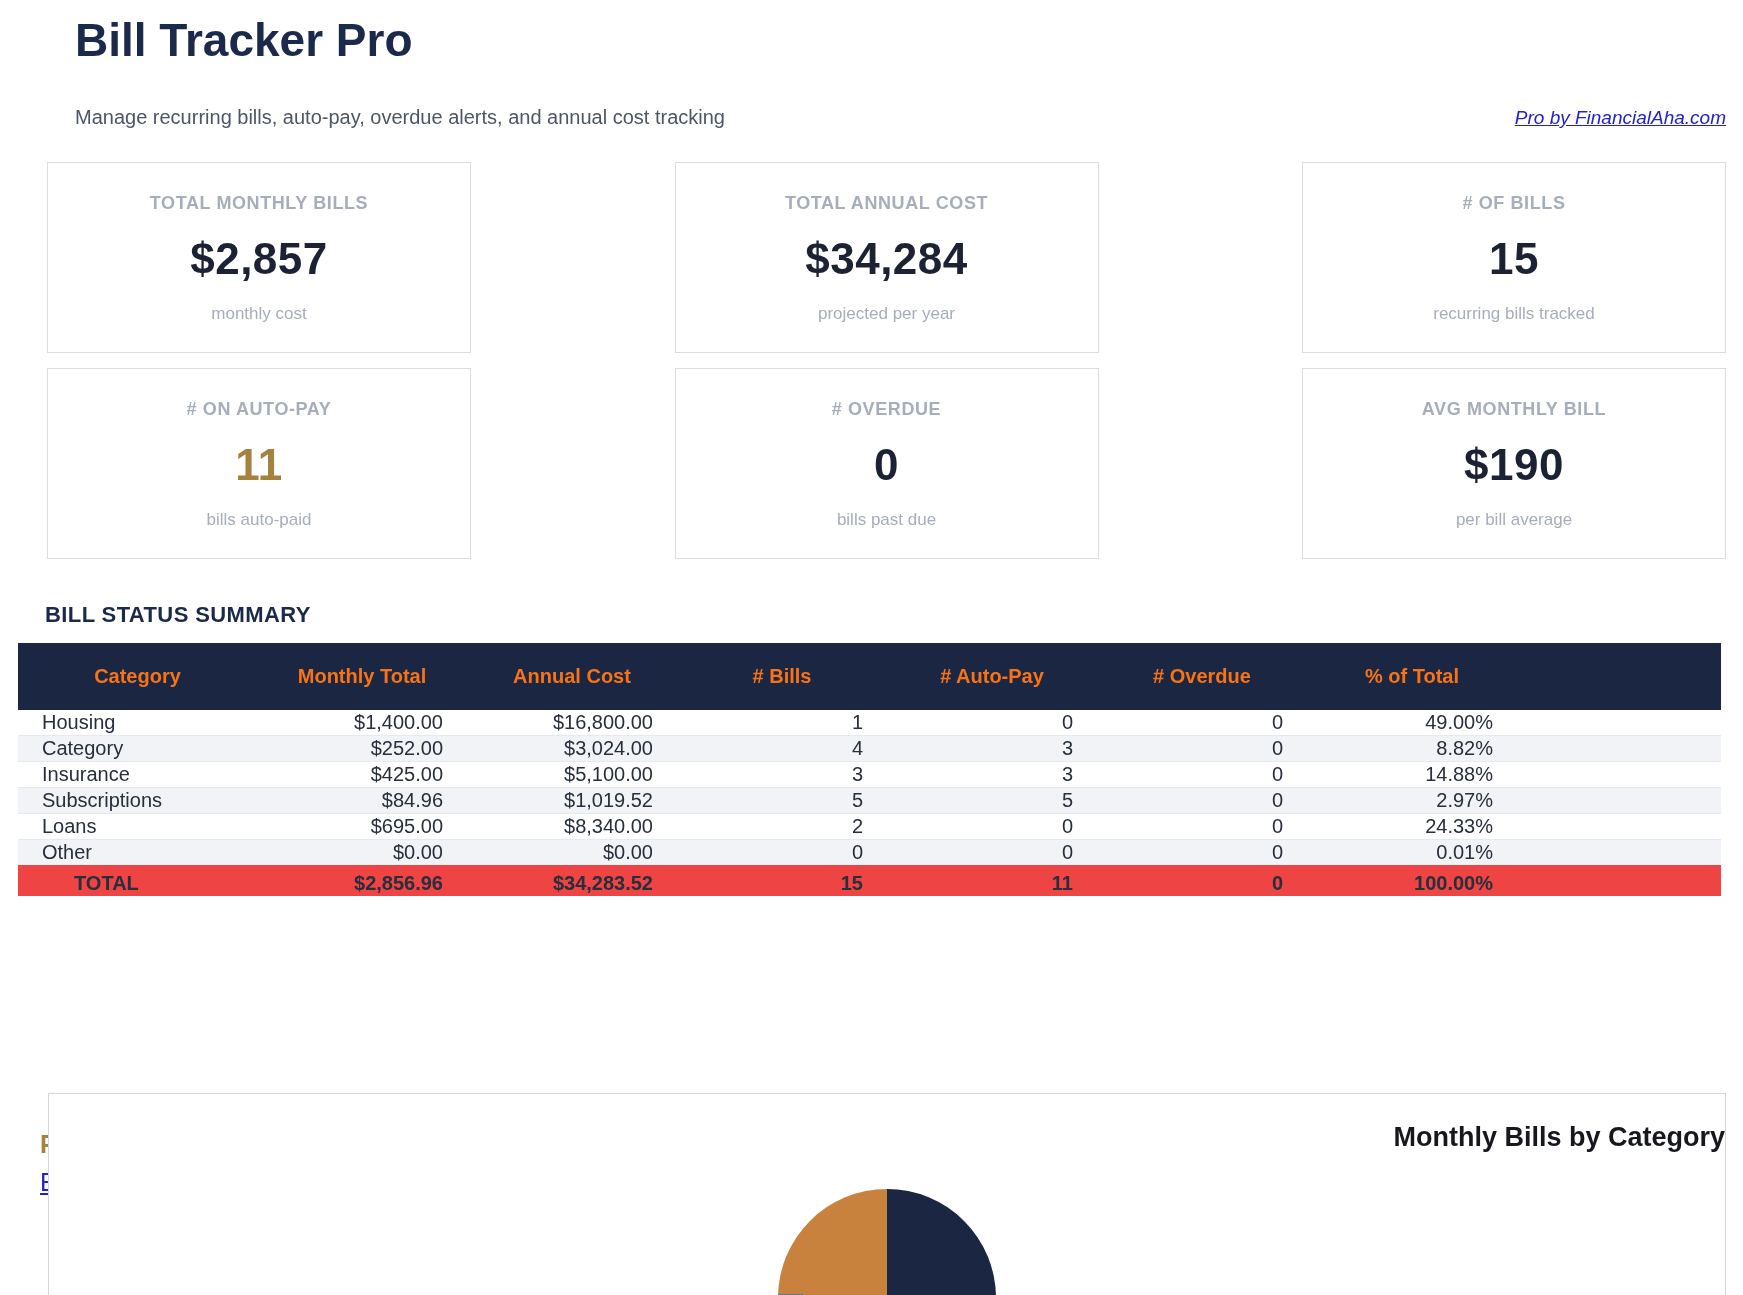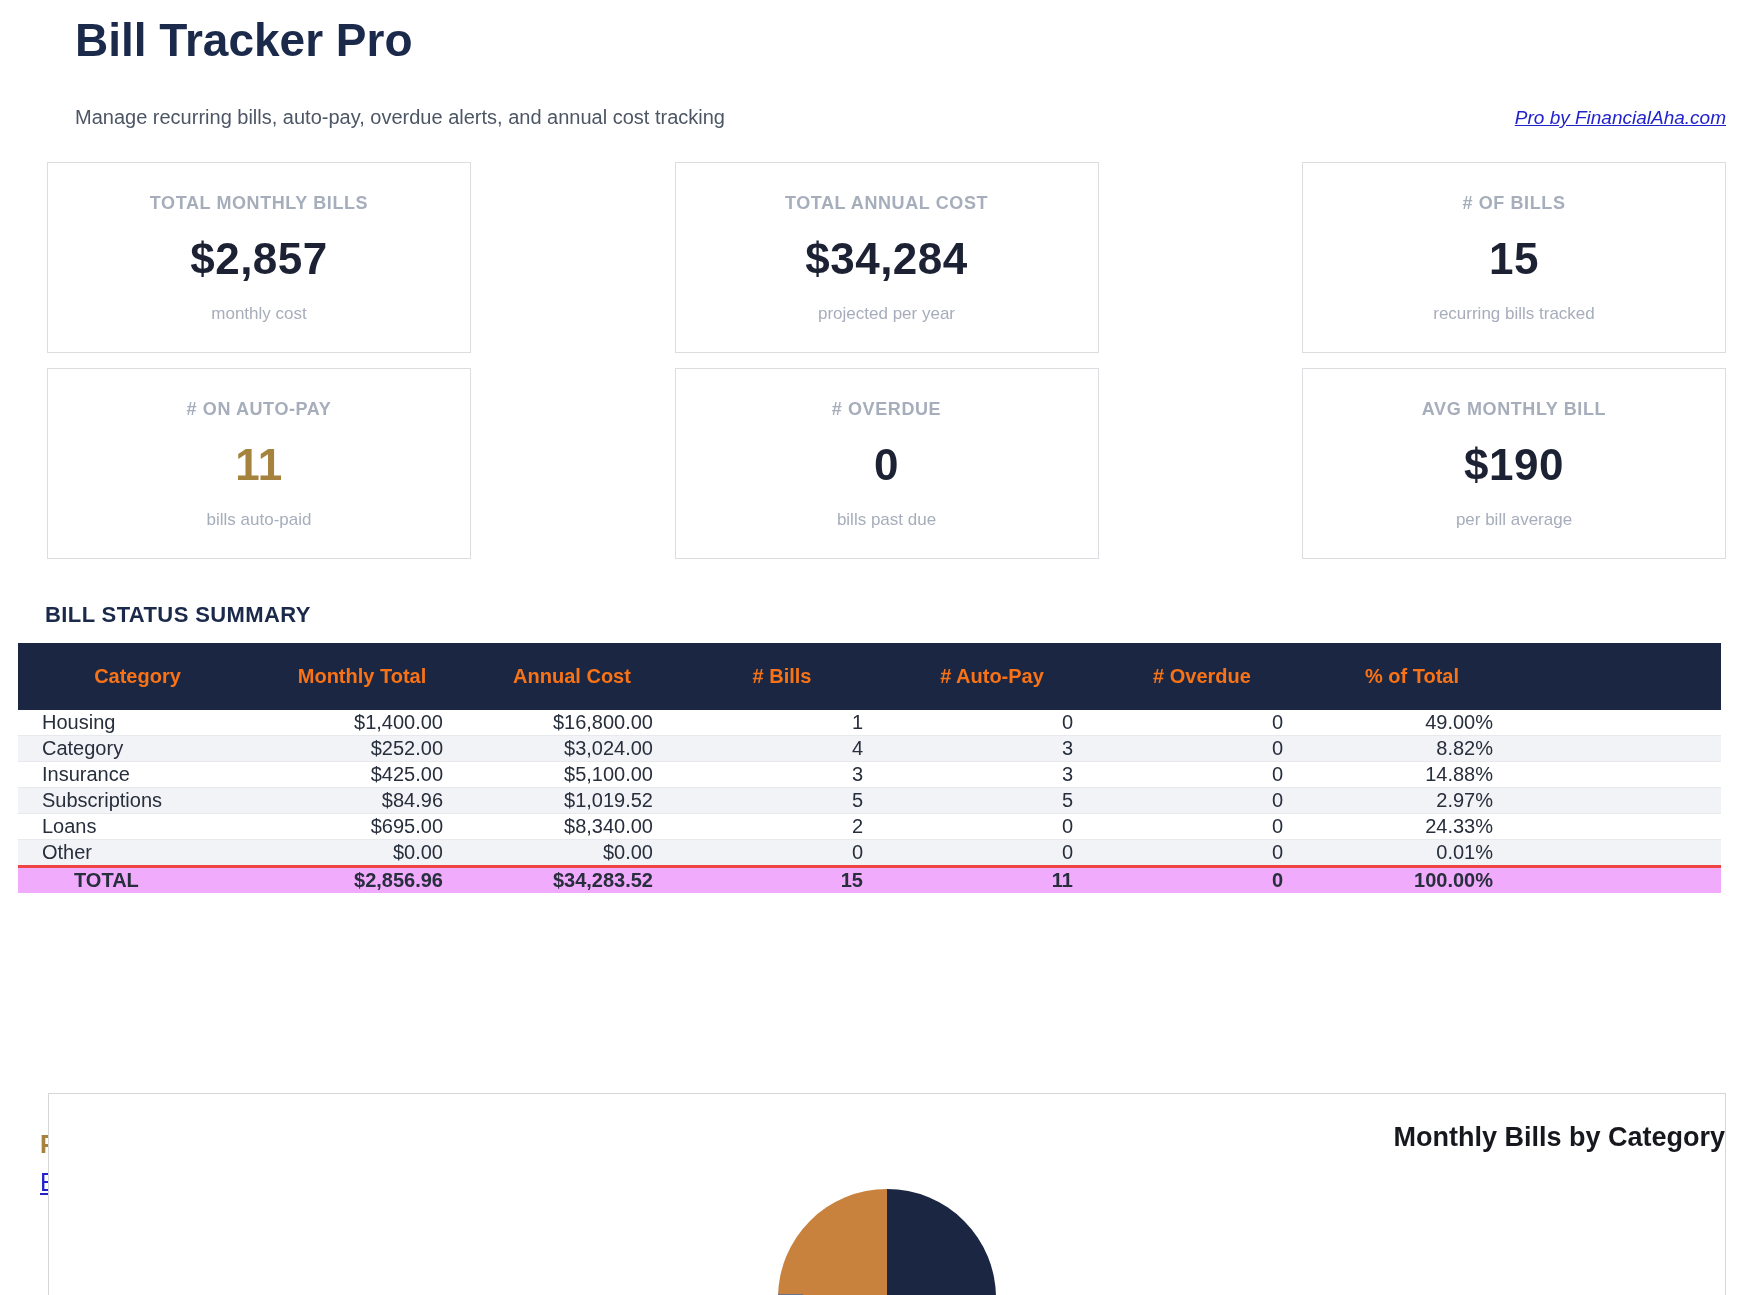--- a/index.html
+++ b/index.html
@@ -30,21 +30,21 @@
   table.summary{position:absolute;left:18px;top:643px;width:1703px;
     border-collapse:collapse;table-layout:fixed;font-size:20px;color:#272e3c;}
   table.summary thead tr{background:#1b2742;}
   table.summary th{color:#f97316;font-weight:700;text-align:center;padding:22px 14px;}
   table.summary td{padding:1px 24px;}
   td.num{text-align:right;}
   td.cat{text-align:left;}
   tbody tr{border-top:1px solid #e7e9ec;}
   tbody tr:first-child{border-top:none;}
   tbody tr.stripe{background:#f2f3f6;}
-  tr.total-row{border-top:3px solid #ef4444;font-weight:700;background:#f0abfc;}
+  tr.total-row{border-top:6px solid #ef4444;font-weight:700;background:#ef4444;}
   tr.total-row td.cat{padding-left:56px;}
 
   .frag{position:absolute;overflow:hidden;white-space:nowrap;}
   .frag-gold{left:40px;top:1130px;width:9px;font-size:25px;font-weight:700;color:#a5823d;}
   .frag-link{left:40px;top:1168px;width:10px;font-size:25px;color:#2222cc;text-decoration:underline;}
 
   .chart-box{position:absolute;left:48px;top:1093px;width:1678px;height:390px;
     box-sizing:border-box;border:1px solid #d6d6d6;background:#ffffff;}
   .chart-title{margin-top:28px;text-align:right;font-size:27px;font-weight:700;color:#16181d;}
   .pie{width:218px;height:218px;border-radius:50%;margin:36px auto 0;}

